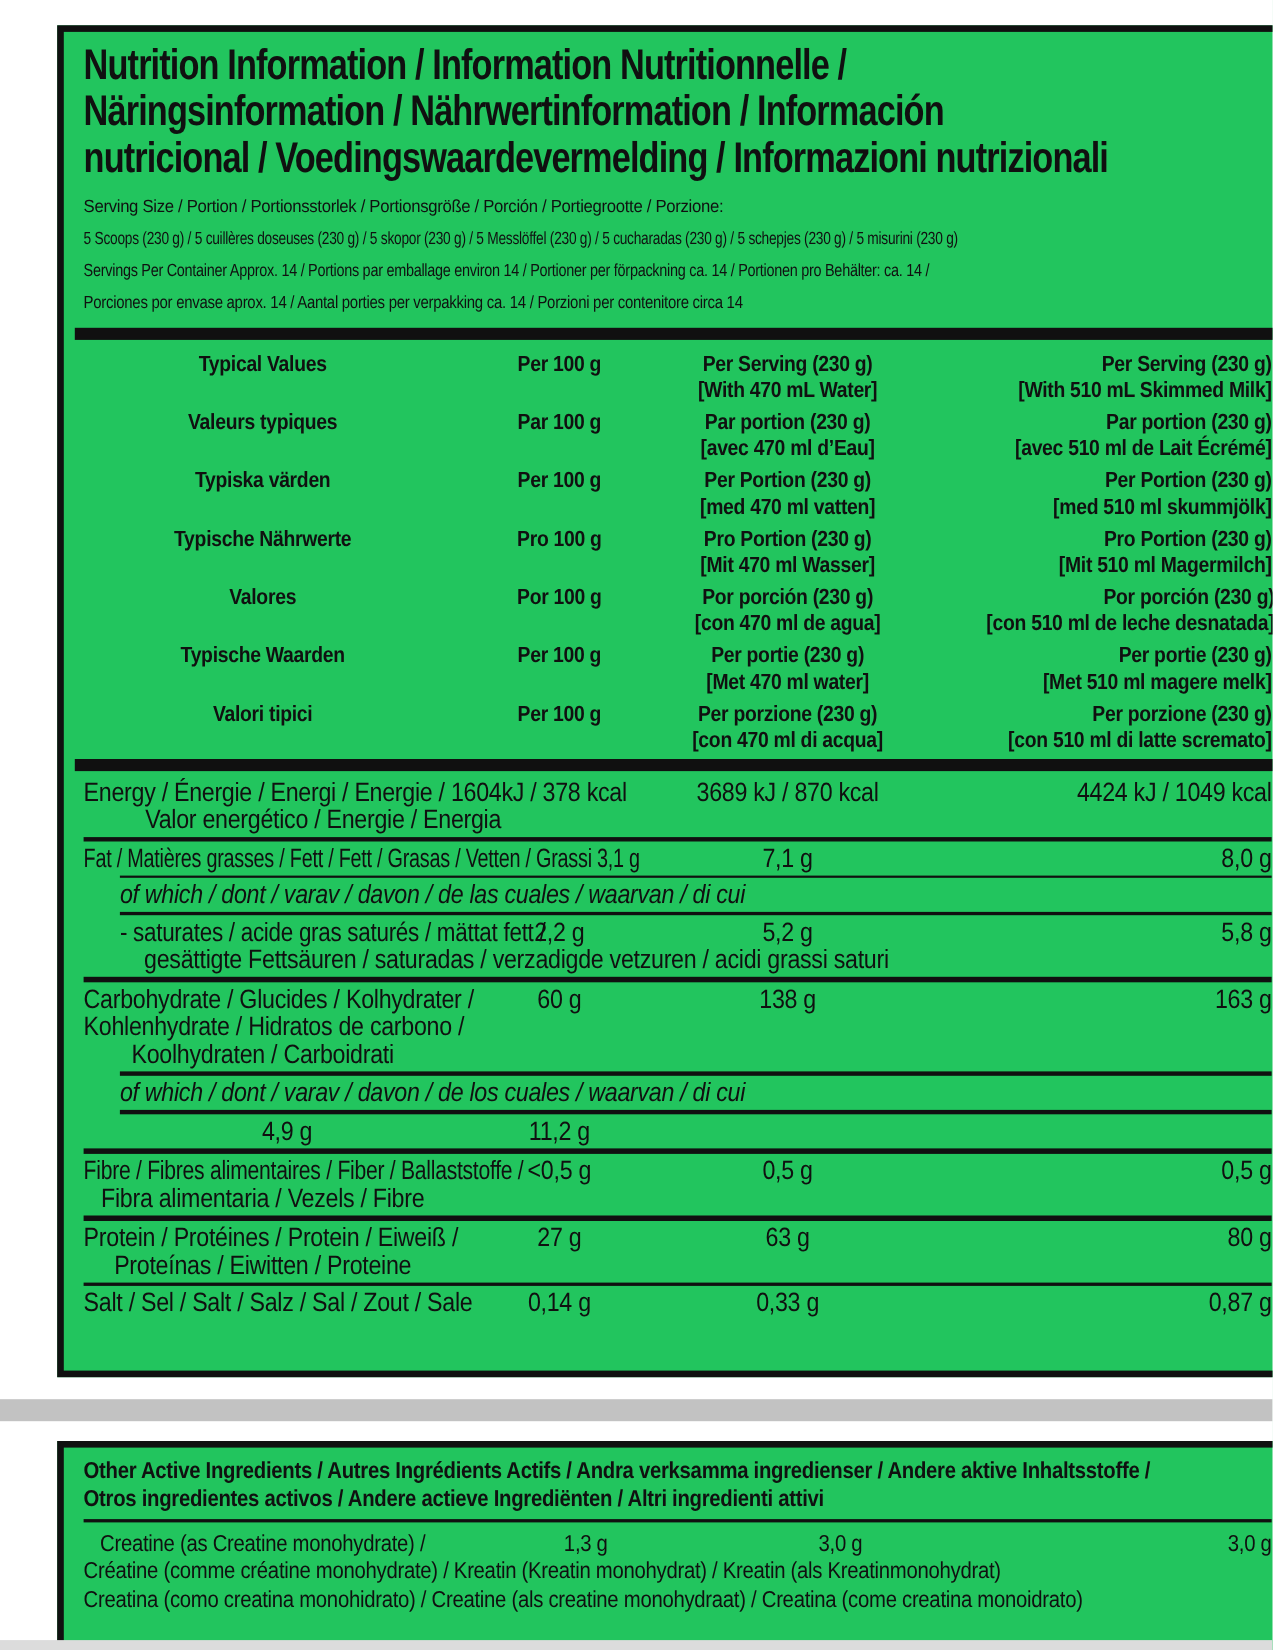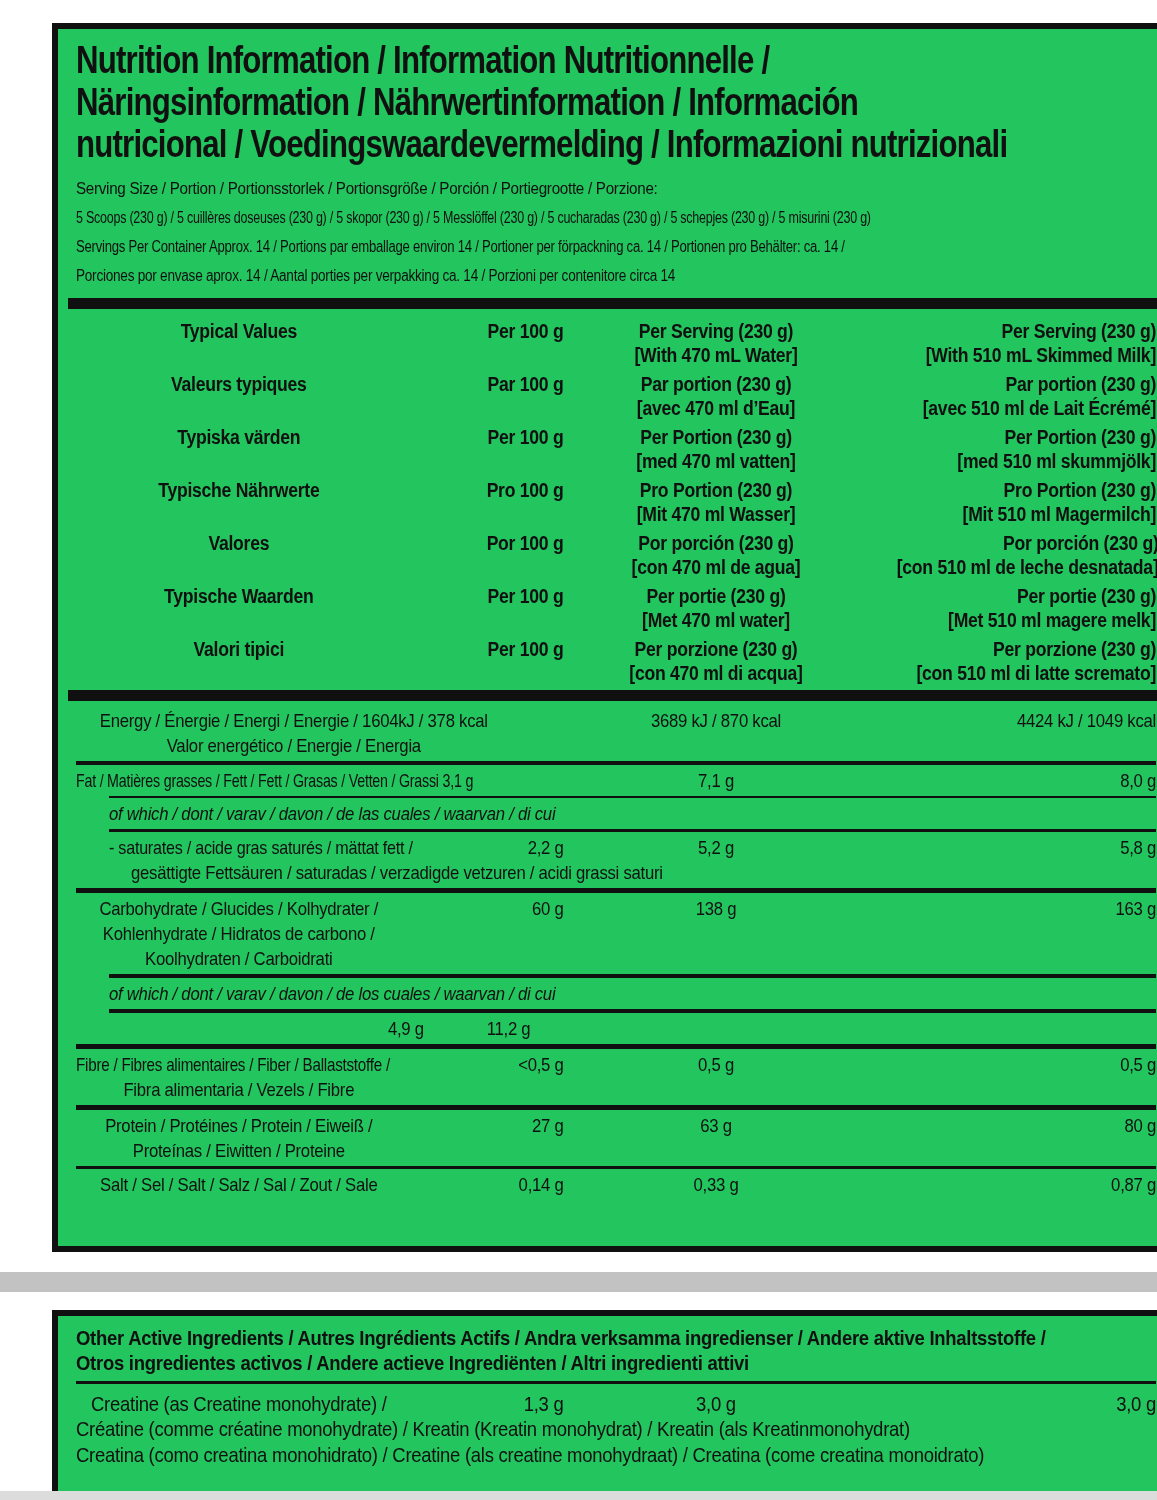--- a/index.html
+++ b/index.html
@@ -42,42 +42,42 @@
 
   .bar  { height:11px; background:#101010; margin:8px -6px 10px -8px; }
   .bar2 { height:11px; background:#101010; margin:5px -6px 7px -8px; }
 
   .grid-row {
     display:grid;
     grid-template-columns:370px 125px 290px 1fr;
     align-items:start;
   }
   .hdr .grid-row { margin-bottom:5px; font-size:20px; font-weight:bold; line-height:24px; }
-  .rows .grid-row { font-size:19px; line-height:25px; }
+  .rows .grid-row { font-size:24px; line-height:25px; }
 
   .cell-label  { text-align:center; }
-  .cell-per100 { text-align:right; }
+  .cell-per100 { text-align:center; }
   .cell-water  { text-align:center; }
   .cell-milk   { text-align:right; }
   .span2 { grid-column:1 / 3; }
 
   .ind .cell-label { padding-left:33px; }
   .ind .cell-label .cont { padding-left:25px; }
   .italic { font-style:italic; }
 
   .sep        { height:4px; background:#101010; margin:3px 0; }
   .sep-3      { height:3px; }
   .sep-5      { height:5px; }
   .sep-ind    { height:3px; background:#101010; margin:3px 0 3px 33px; }
   .sep-ind-2  { height:2px; }
   .sep-ind-4  { height:4px; }
 
   .other-heading { font-size:21px; line-height:25px; font-weight:bold; margin-top:4px; }
   .other-sep { height:3px; background:#101010; margin:6px 0 7px 0; }
-  .other-rows .grid-row { font-size:21px; line-height:25px; }
+  .other-rows .grid-row { font-size:21px; line-height:25px;gap:24px; }
   .other-extra { font-size:21px; line-height:26px; }
 </style>
 </head>
 <body>
 
 <div class="page">
 
   <div class="box main-box">
 
     <div class="title">

